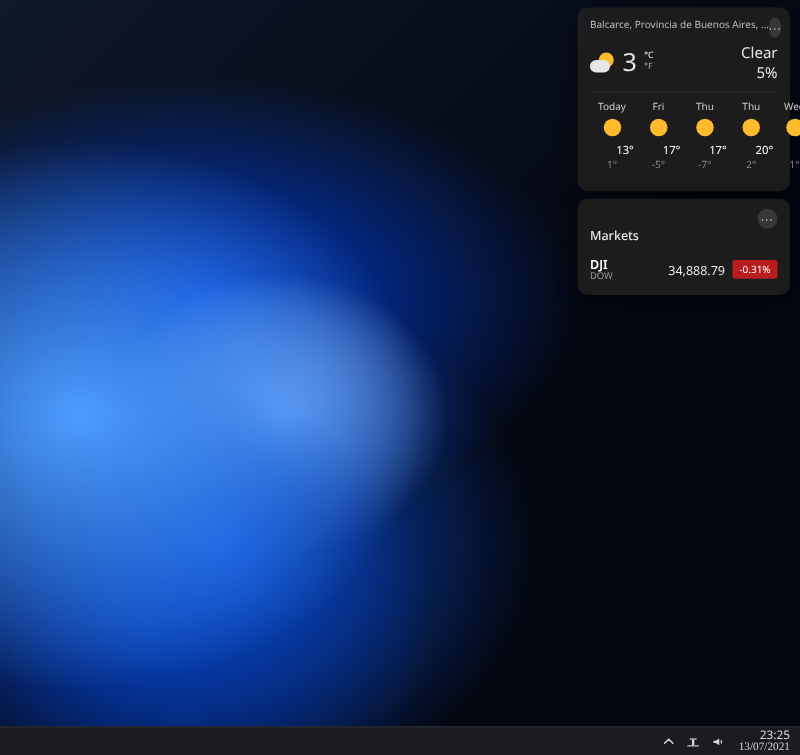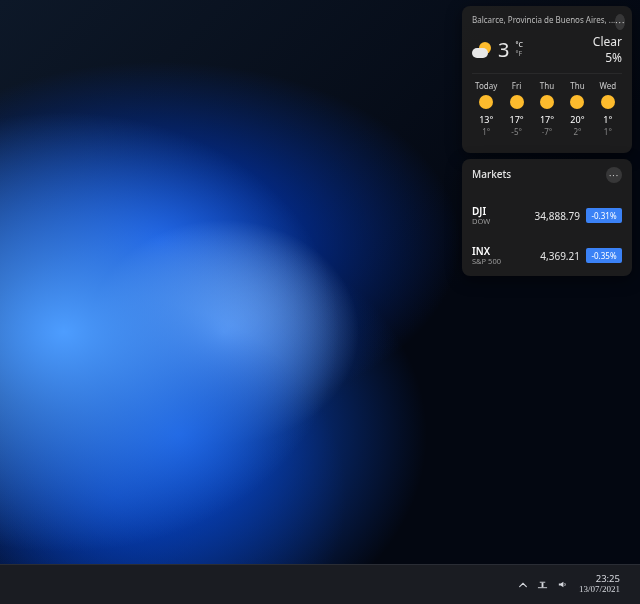--- a/index.html
+++ b/index.html
@@ -66,42 +66,42 @@
 
   .wx-days {
     display:flex; justify-content:space-between; gap:2px;
     border-top: 1px solid rgba(255,255,255,0.06);
     padding-top: 6px;
     margin-bottom: 6px;
   }
   .wx-day { flex:1; text-align:center; font-size:8px; }
   .wx-day .dname { color:#ccc; margin-bottom:4px; }
   .wx-day .dicon { width:14px; height:14px; border-radius:50%; background:#fdbb2d; margin:0 auto 4px;}
-  .wx-day .dhi { color:#fff; font-size:9px; }
+  .wx-day .dhi { color:#fff; font-size:9px;margin-left:21px; }
   .wx-day .dlo { color:#888; font-size:8px; }
 
   .wx-link { text-align:center; font-size:8.5px; color:#d0d0d0; cursor:pointer; }
 
   
-  .mk-title { font-size:10px; font-weight:500; }
-  .mk-rows { margin-top:22px; display:flex; flex-direction:column; gap:19px; }
+  .mk-title { font-size:10px; font-weight:500;margin-top:14px; }
+  .mk-rows { margin-top:10px; display:flex; flex-direction:column; gap:0; }
   .mk-row { display:flex; align-items:center; justify-content:space-between; cursor:pointer;}
   .mk-left { display:flex; flex-direction:column; line-height:1.2; }
   .mk-sym { font-size:10px; font-weight:600; color:#fff;}
   .mk-name { font-size:7.5px; color:#999;}
   .mk-val { font-size:10px; font-weight:400; margin-left:auto; margin-right:6px;}
-  .mk-chg { font-size:8px; color:#fff; background:#3b82f6; padding:2px 4px; border-radius:2px; min-width:36px; text-align:center;}
+  .mk-chg { font-size:8px; color:#fff; background:#b91c1c; padding:2px 4px; border-radius:2px; min-width:36px; text-align:center;}
 
   
   .taskbar {
-    position:absolute; left:0; right:0; bottom:0; height:40px;
+    position:absolute; left:0; right:0; bottom:0; height:23px;
     background: #1a1c22;
     border-top: 1px solid #2a2d35;
     display:flex; align-items:center; justify-content:flex-end;
-    padding: 0 20px;
+    padding: 0 8px;
     color:#d6d8de;
     font-size:9px;
     gap:10px;
   }
   .tray { display:flex; align-items:center; gap:8px; }
   .tray-icon { width:12px; height:12px; display:flex; align-items:center; justify-content:center; cursor:pointer;}
   .tray-icon svg, .tray-icon { color:#d6d8de; }
   .clock { text-align:right; line-height:1.1; cursor:pointer;}
   .clock .time { font-size:9.5px; }
   .clock .date { font-size:9px;font-family:Liberation Serif, serif; }
@@ -181,28 +181,20 @@
       </div>
       <div class="mk-rows">
         <div class="mk-row">
           <div class="mk-left">
             <span class="mk-sym">DJI</span>
             <span class="mk-name">DOW</span>
           </div>
           <span class="mk-val">34,888.79</span>
           <span class="mk-chg">-0.31%</span>
         </div>
-        <div class="mk-row">
-          <div class="mk-left">
-            <span class="mk-sym">INX</span>
-            <span class="mk-name">S&amp;P 500</span>
-          </div>
-          <span class="mk-val">4,369.21</span>
-          <span class="mk-chg">-0.35%</span>
-        </div>
       </div>
     </div>
 
   </div>
 
   <div class="taskbar">
     <div class="tray">
       <div class="tray-icon">
         <svg viewBox="0 0 12 12" width="10" height="10">
             <path d="M2 8 L6 4 L10 8" stroke="currentColor" stroke-width="1.4" fill="none" stroke-linecap="round"></path>

